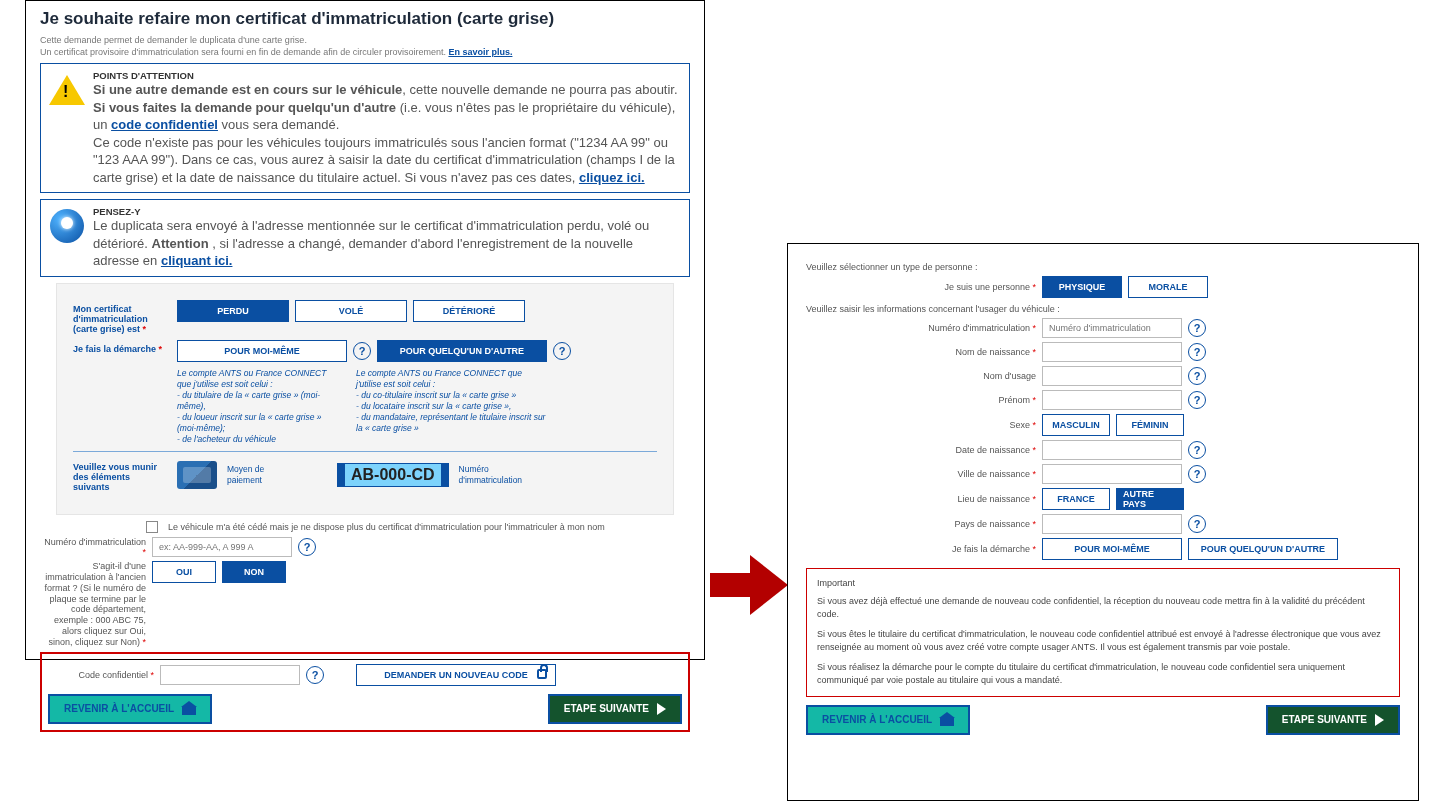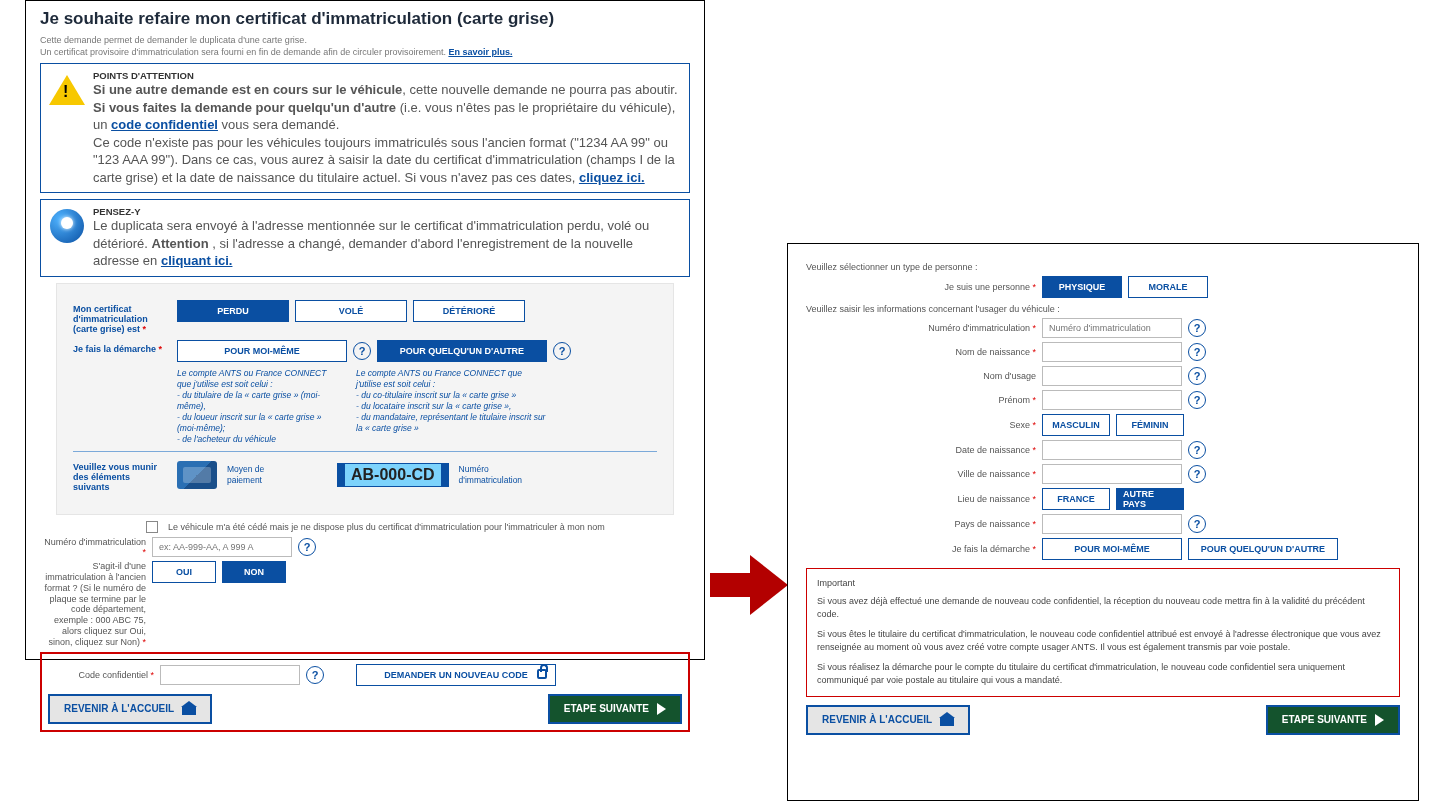--- a/index.html
+++ b/index.html
@@ -35,21 +35,21 @@
   .plate{display:inline-block;border:1px solid #0a4fa2;border-left:8px solid #0a4fa2;border-right:8px solid #0a4fa2;padding:2px 6px;font-weight:bold;font-size:16px;background:#7dd3fc;}
   .cards-img{width:40px;height:28px;background:linear-gradient(135deg,#2a6fb3 50%,#1a4f8a 50%);border-radius:3px;position:relative;}
   .cards-img::after{content:"";position:absolute;left:6px;top:6px;width:28px;height:16px;background:#fff;opacity:.25;border-radius:2px;}
   input.txt{height:20px;border:1px solid #bbb;padding:0 6px;font-size:9px;width:140px;}
   .chk{width:12px;height:12px;border:1px solid #888;display:inline-block;vertical-align:middle;margin-right:4px;}
   .formrow{display:flex;align-items:center;gap:6px;margin:4px 0;}
   .formlbl{width:106px;text-align:right;font-size:9px;color:#555;}
   .redbox{border:2px solid #cc0000;padding:6px;}
   .footer-btns{display:flex;justify-content:space-between;margin-top:8px;}
   .bigbtn{height:30px;display:flex;align-items:center;justify-content:center;gap:8px;border:2px solid #0a4fa2;font-size:10px;font-weight:bold;cursor:pointer;padding:0 14px;}
-  .bigbtn.outline{background:#e5e5e5;color:#0a4fa2;}
+  .bigbtn.outline{background:#14b8a6;color:#0a4fa2;}
   .bigbtn.fill{background:#14532d;color:#fff;}
   .arrow-r{width:0;height:0;border-top:6px solid transparent;border-bottom:6px solid transparent;border-left:9px solid #fff;}
   .home{width:14px;height:12px;position:relative;}
   .home::before{content:"";position:absolute;left:0;top:4px;width:14px;height:8px;background:#0a4fa2;}
   .home::after{content:"";position:absolute;left:-1px;top:-2px;width:0;height:0;border-left:8px solid transparent;border-right:8px solid transparent;border-bottom:6px solid #0a4fa2;}
   .lock{width:10px;height:10px;border:2px solid #0a4fa2;border-radius:2px;position:relative;}
   .lock::before{content:"";position:absolute;top:-7px;left:1px;width:4px;height:6px;border:2px solid #0a4fa2;border-bottom:none;border-radius:4px 4px 0 0;}
   
   .bigarrow{position:absolute;left:710px;top:555px;width:80px;height:60px;}
   .bigarrow .shaft{position:absolute;left:0;top:18px;width:44px;height:24px;background:#b30000;}

